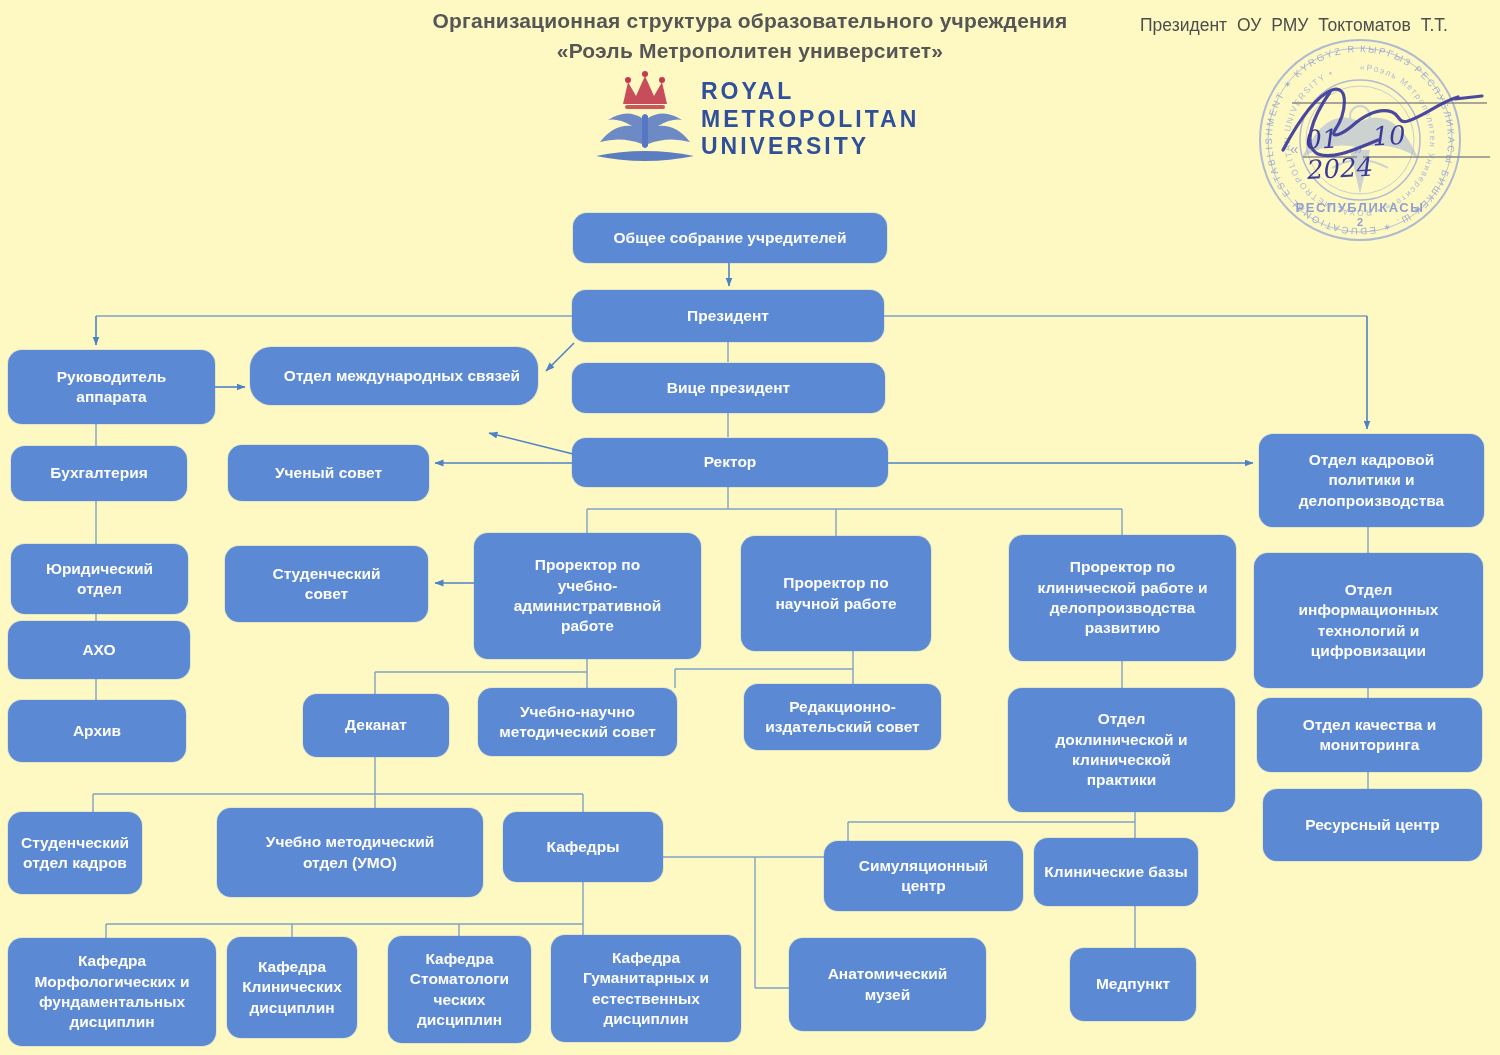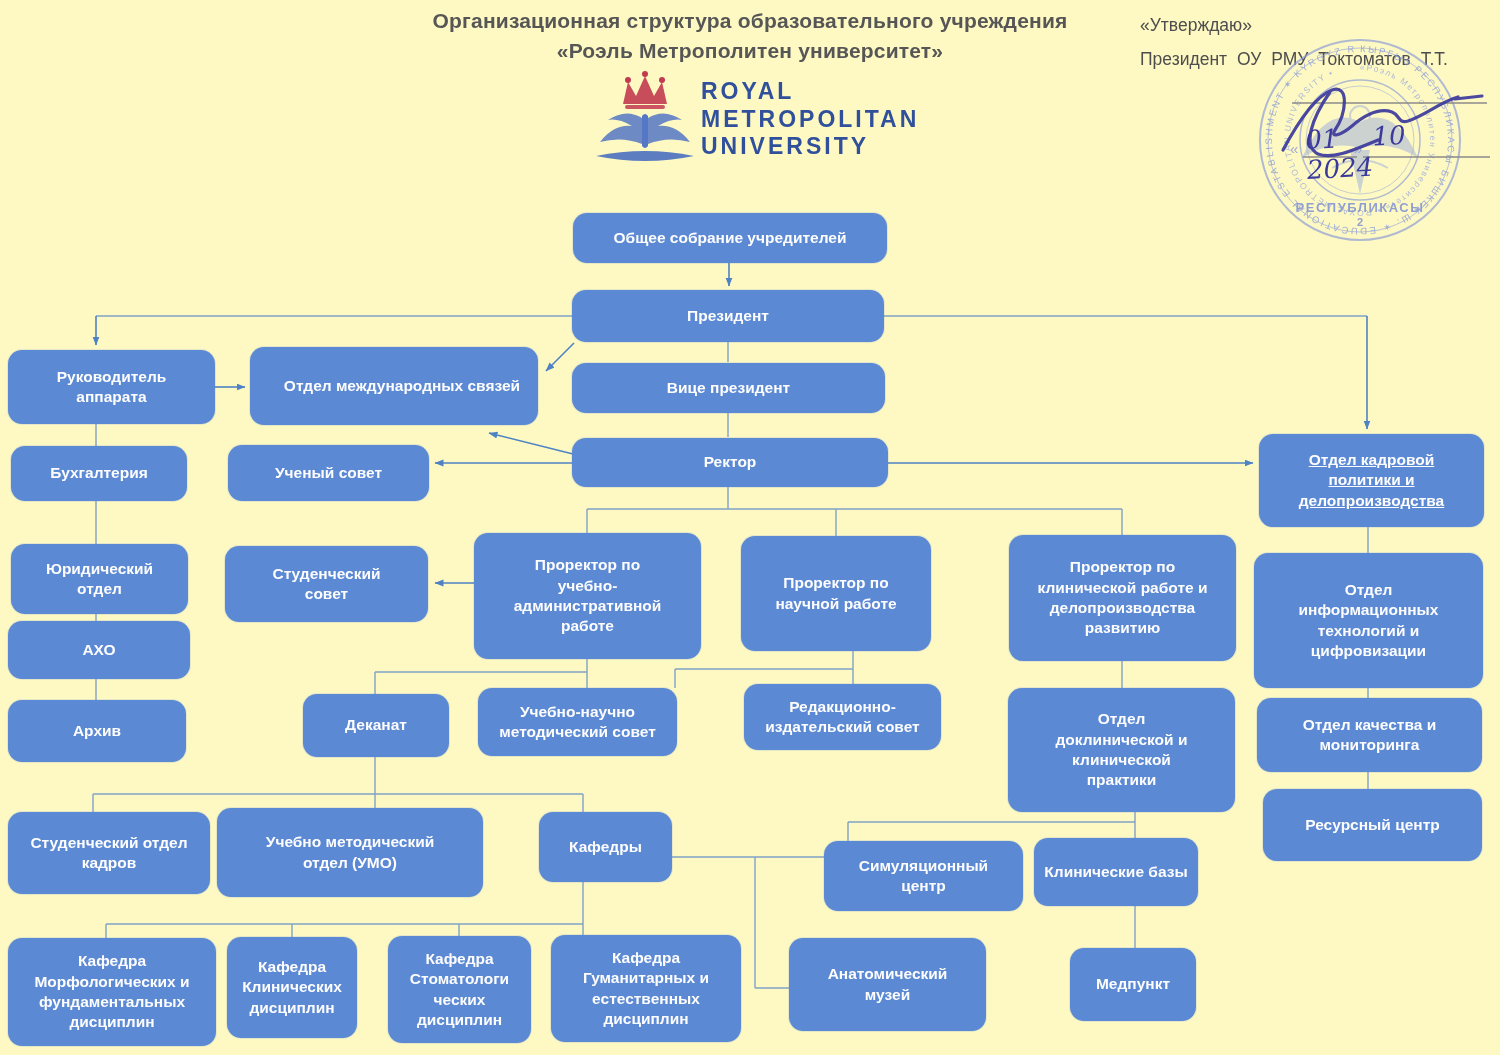--- a/index.html
+++ b/index.html
@@ -27,21 +27,20 @@
 <body>
 
 <div class="page">
 
   <div class="title">
     <span style="display:block">Организационная структура образовательного учреждения</span>
     <span style="display:block">«Роэль Метрополитен университет»</span>
   </div>
 
   <div class="approve">
-    <span style="display:block">«Утверждаю»</span>
     <span style="display:block">Президент ОУ РМУ Токтоматов Т.Т.</span>
   </div>
 
   <svg class="logo-mark" width="135" height="105" viewBox="0 0 135 105">
     <g fill="none">
       <path d="M45 38 L50 16 L58 30 L67 10 L76 30 L84 16 L89 38 Z" fill="#c23a50" opacity=".9"></path>
       <circle cx="50" cy="14" r="3" fill="#c23a50"></circle>
         <circle cx="67" cy="8" r="3" fill="#c23a50"></circle>
         <circle cx="84" cy="14" r="3" fill="#c23a50"></circle>
       <rect x="47" y="39" width="40" height="4" rx="2" fill="#c23a50" opacity=".85"></rect>
@@ -159,41 +158,41 @@
       <line x1="474" y1="583" x2="435" y2="583" marker-end="url(#arw)"></line>
     </g>
   </svg>
 
   <div id="org-nodes">
       <div class="node" style="left: 573px; top: 213px; width: 314px; height: 50px; padding-left: 10px; padding-right: 10px;">Общее собрание учредителей</div>
       <div class="node" style="left: 572px; top: 290px; width: 312px; height: 52px; padding-left: 10px; padding-right: 10px;">Президент</div>
       <div class="node" style="left: 572px; top: 363px; width: 313px; height: 50px; padding-left: 10px; padding-right: 10px;">Вице президент</div>
       <div class="node" style="left: 572px; top: 438px; width: 316px; height: 49px; padding-left: 10px; padding-right: 10px;">Ректор</div>
       <div class="node" style="left: 8px; top: 350px; width: 207px; height: 74px; padding-left: 30px; padding-right: 30px;">Руководитель аппарата</div>
-      <div class="node" style="left: 250px; top: 347px; width: 288px; height: 78px; padding-left: 20px; padding-right: 4px;">Отдел международных связей</div>
+      <div class="node" style="left: 250px; top: 347px; width: 288px; height: 58px; padding-left: 20px; padding-right: 4px; border-radius: 21px;">Отдел международных связей</div>
       <div class="node" style="left: 11px; top: 446px; width: 176px; height: 55px; padding-left: 10px; padding-right: 10px;">Бухгалтерия</div>
       <div class="node" style="left: 228px; top: 445px; width: 201px; height: 56px; padding-left: 12px; padding-right: 12px;">Ученый совет</div>
       <div class="node" style="left: 11px; top: 544px; width: 177px; height: 70px; padding-left: 24px; padding-right: 24px;">Юридический отдел</div>
       <div class="node" style="left: 225px; top: 546px; width: 203px; height: 76px; padding-left: 30px; padding-right: 30px;">Студенческий совет</div>
       <div class="node" style="left: 8px; top: 621px; width: 182px; height: 58px; padding-left: 10px; padding-right: 10px;">АХО</div>
       <div class="node" style="left: 8px; top: 700px; width: 178px; height: 62px; padding-left: 10px; padding-right: 10px;">Архив</div>
       <div class="node" style="left: 474px; top: 533px; width: 227px; height: 126px; padding-left: 38px; padding-right: 38px;">Проректор по учебно-административной работе</div>
       <div class="node" style="left: 741px; top: 536px; width: 190px; height: 115px; padding-left: 18px; padding-right: 18px;">Проректор по научной работе</div>
       <div class="node" style="left: 1009px; top: 535px; width: 227px; height: 126px; padding-left: 20px; padding-right: 20px;">Проректор по клинической работе и делопроизводства развитию</div>
-      <div class="node" style="left: 1259px; top: 434px; width: 225px; height: 93px; padding-left: 24px; padding-right: 24px; text-decoration: underline;">Отдел кадровой политики и делопроизводства</div>
+      <div class="node" style="left: 1259px; top: 434px; width: 225px; height: 93px; padding-left: 24px; padding-right: 24px;">Отдел кадровой политики и делопроизводства</div>
       <div class="node" style="left: 1254px; top: 553px; width: 229px; height: 135px; padding-left: 26px; padding-right: 26px;">Отдел информационных технологий и цифровизации</div>
       <div class="node" style="left: 1257px; top: 698px; width: 225px; height: 74px; padding-left: 24px; padding-right: 24px;">Отдел качества и мониторинга</div>
       <div class="node" style="left: 1263px; top: 789px; width: 219px; height: 72px; padding-left: 12px; padding-right: 12px;">Ресурсный центр</div>
       <div class="node" style="left: 303px; top: 694px; width: 146px; height: 63px; padding-left: 10px; padding-right: 10px;">Деканат</div>
       <div class="node" style="left: 478px; top: 688px; width: 199px; height: 68px; padding-left: 12px; padding-right: 12px;">Учебно-научно методический совет</div>
       <div class="node" style="left: 744px; top: 684px; width: 197px; height: 66px; padding-left: 14px; padding-right: 14px;">Редакционно-издательский совет</div>
       <div class="node" style="left: 1008px; top: 688px; width: 227px; height: 124px; padding-left: 42px; padding-right: 42px;">Отдел доклинической и клинической практики</div>
-      <div class="node" style="left: 8px; top: 812px; width: 202px; height: 82px; padding-left: 10px; padding-right: 10px;">Студенческий отдел кадров</div>
+      <div class="node" style="left: 8px; top: 812px; width: 134px; height: 82px; padding-left: 10px; padding-right: 10px;">Студенческий отдел кадров</div>
       <div class="node" style="left: 217px; top: 808px; width: 266px; height: 89px; padding-left: 30px; padding-right: 30px;">Учебно методический отдел (УМО)</div>
-      <div class="node" style="left: 503px; top: 812px; width: 133px; height: 70px; padding-left: 10px; padding-right: 10px; margin-left: 36px;">Кафедры</div>
+      <div class="node" style="left: 503px; top: 812px; width: 160px; height: 70px; padding-left: 10px; padding-right: 10px;">Кафедры</div>
       <div class="node" style="left: 824px; top: 841px; width: 199px; height: 70px; padding-left: 24px; padding-right: 24px;">Симуляционный центр</div>
       <div class="node" style="left: 1034px; top: 838px; width: 164px; height: 68px; padding-left: 10px; padding-right: 10px;">Клинические базы</div>
       <div class="node" style="left: 789px; top: 938px; width: 197px; height: 93px; padding-left: 22px; padding-right: 22px;">Анатомический музей</div>
       <div class="node" style="left: 1070px; top: 948px; width: 126px; height: 73px; padding-left: 10px; padding-right: 10px;">Медпункт</div>
       <div class="node" style="left: 8px; top: 938px; width: 208px; height: 108px; padding-left: 6px; padding-right: 6px;">Кафедра Морфологических и фундаментальных дисциплин</div>
       <div class="node" style="left: 227px; top: 937px; width: 130px; height: 101px; padding-left: 6px; padding-right: 6px; text-align: center;">Кафедра Клинических дисциплин</div>
       <div class="node" style="left: 388px; top: 936px; width: 143px; height: 107px; padding-left: 8px; padding-right: 8px;">Кафедра Стоматологи ческих дисциплин</div>
       <div class="node" style="left: 551px; top: 935px; width: 190px; height: 107px; padding-left: 8px; padding-right: 8px;">Кафедра Гуманитарных и естественных дисциплин</div>
     </div>
 </div>

